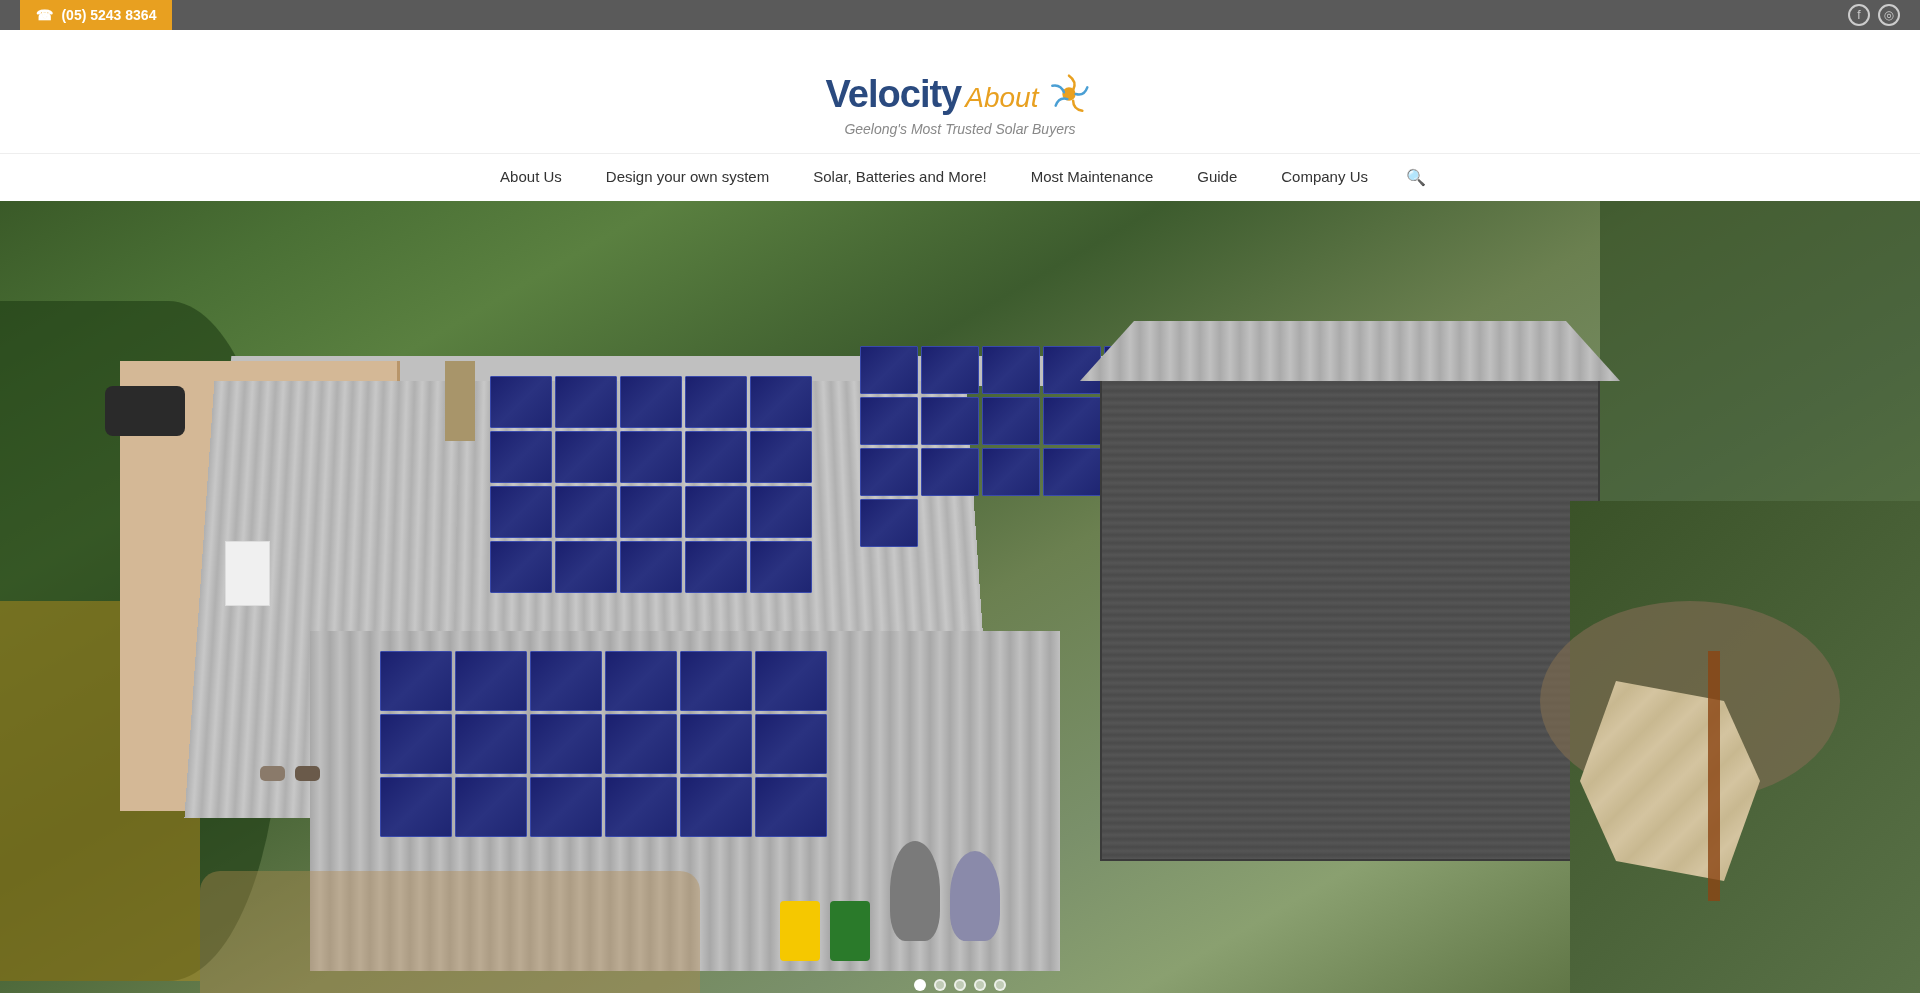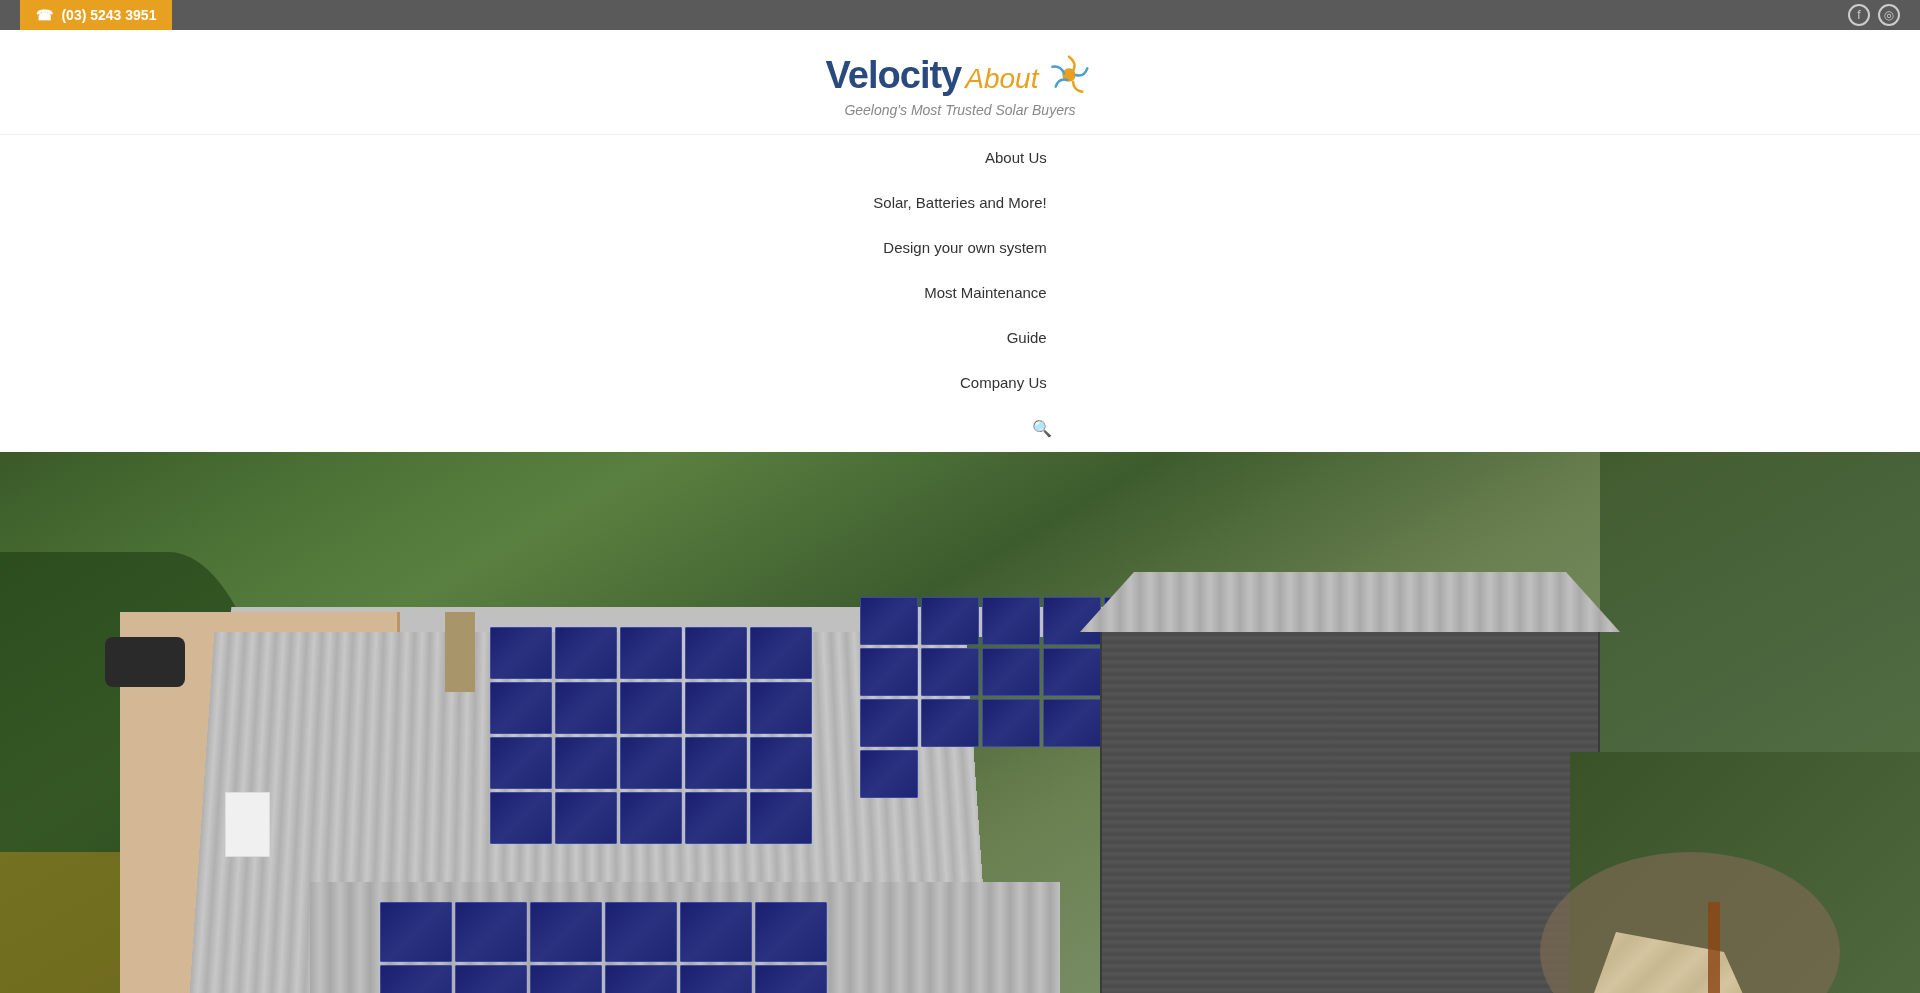--- a/index.html
+++ b/index.html
@@ -51,20 +51,21 @@
       display: flex;
       flex-direction: column;
       align-items: center;
       padding: 20px 0 0 0;
     }
     .logo-area {
       display: flex;
       flex-direction: column;
       align-items: center;
       padding-bottom: 16px;
+      margin-top: 19px;
     }
     .logo-text {
       display: flex;
       align-items: flex-end;
       gap: 4px;
     }
     .logo-velocity {
       font-size: 38px;
       font-weight: bold;
       color: #2a4a7f;
@@ -88,23 +89,22 @@
       width: 100%;
       border-top: 1px solid #eee;
       display: flex;
       justify-content: center;
       align-items: center;
       padding: 0;
       background: white;
     }
     .nav-inner {
       display: flex;
-      align-items: flex-end;
+      align-items: flex-start;
       gap: 0;
-      flex-direction: column;
     }
     .nav-item {
       padding: 14px 22px;
       font-size: 15px;
       color: #333;
       cursor: pointer;
       white-space: nowrap;
       text-decoration: none;
       transition: color 0.2s;
     }
@@ -168,21 +168,21 @@
       border: 1px solid #3949ab;
       border-radius: 1px;
     }
   </style>
 </head>
 <body>
 
 <div class="top-bar">
   <div class="top-bar-phone">
     <span>☎</span>
-    <span>(03) 5243 3951</span>
+    <span>(05) 5243 8364</span>
   </div>
   <div class="top-bar-social">
     <div class="social-icon">f</div>
     <div class="social-icon">◎</div>
   </div>
 </div>
 
 <div class="header">
   <div class="logo-area">
     <div style="display:flex; align-items:center; gap:6px;">
@@ -200,22 +200,22 @@
         <path d="M10 20 Q20 18 24 28" stroke="#4a9fd4" stroke-width="3" fill="none" stroke-linecap="round"></path>
         <circle cx="30" cy="30" r="5" fill="#e8a020" opacity="0.8"></circle>
       </svg>
     </div>
     <div class="logo-tagline">Geelong's Most Trusted Solar Buyers</div>
   </div>
 
   <nav class="nav">
     <div class="nav-inner">
       <a class="nav-item">About Us</a>
+      <a class="nav-item">Design your own system</a>
       <a class="nav-item">Solar, Batteries and More!</a>
-      <a class="nav-item">Design your own system</a>
       <a class="nav-item">Most Maintenance</a>
       <a class="nav-item">Guide</a>
       <a class="nav-item">Company Us</a>
       <div class="nav-search">🔍</div>
     </div>
   </nav>
 </div>
 
 <div class="hero">
   <div class="hero-bg">

